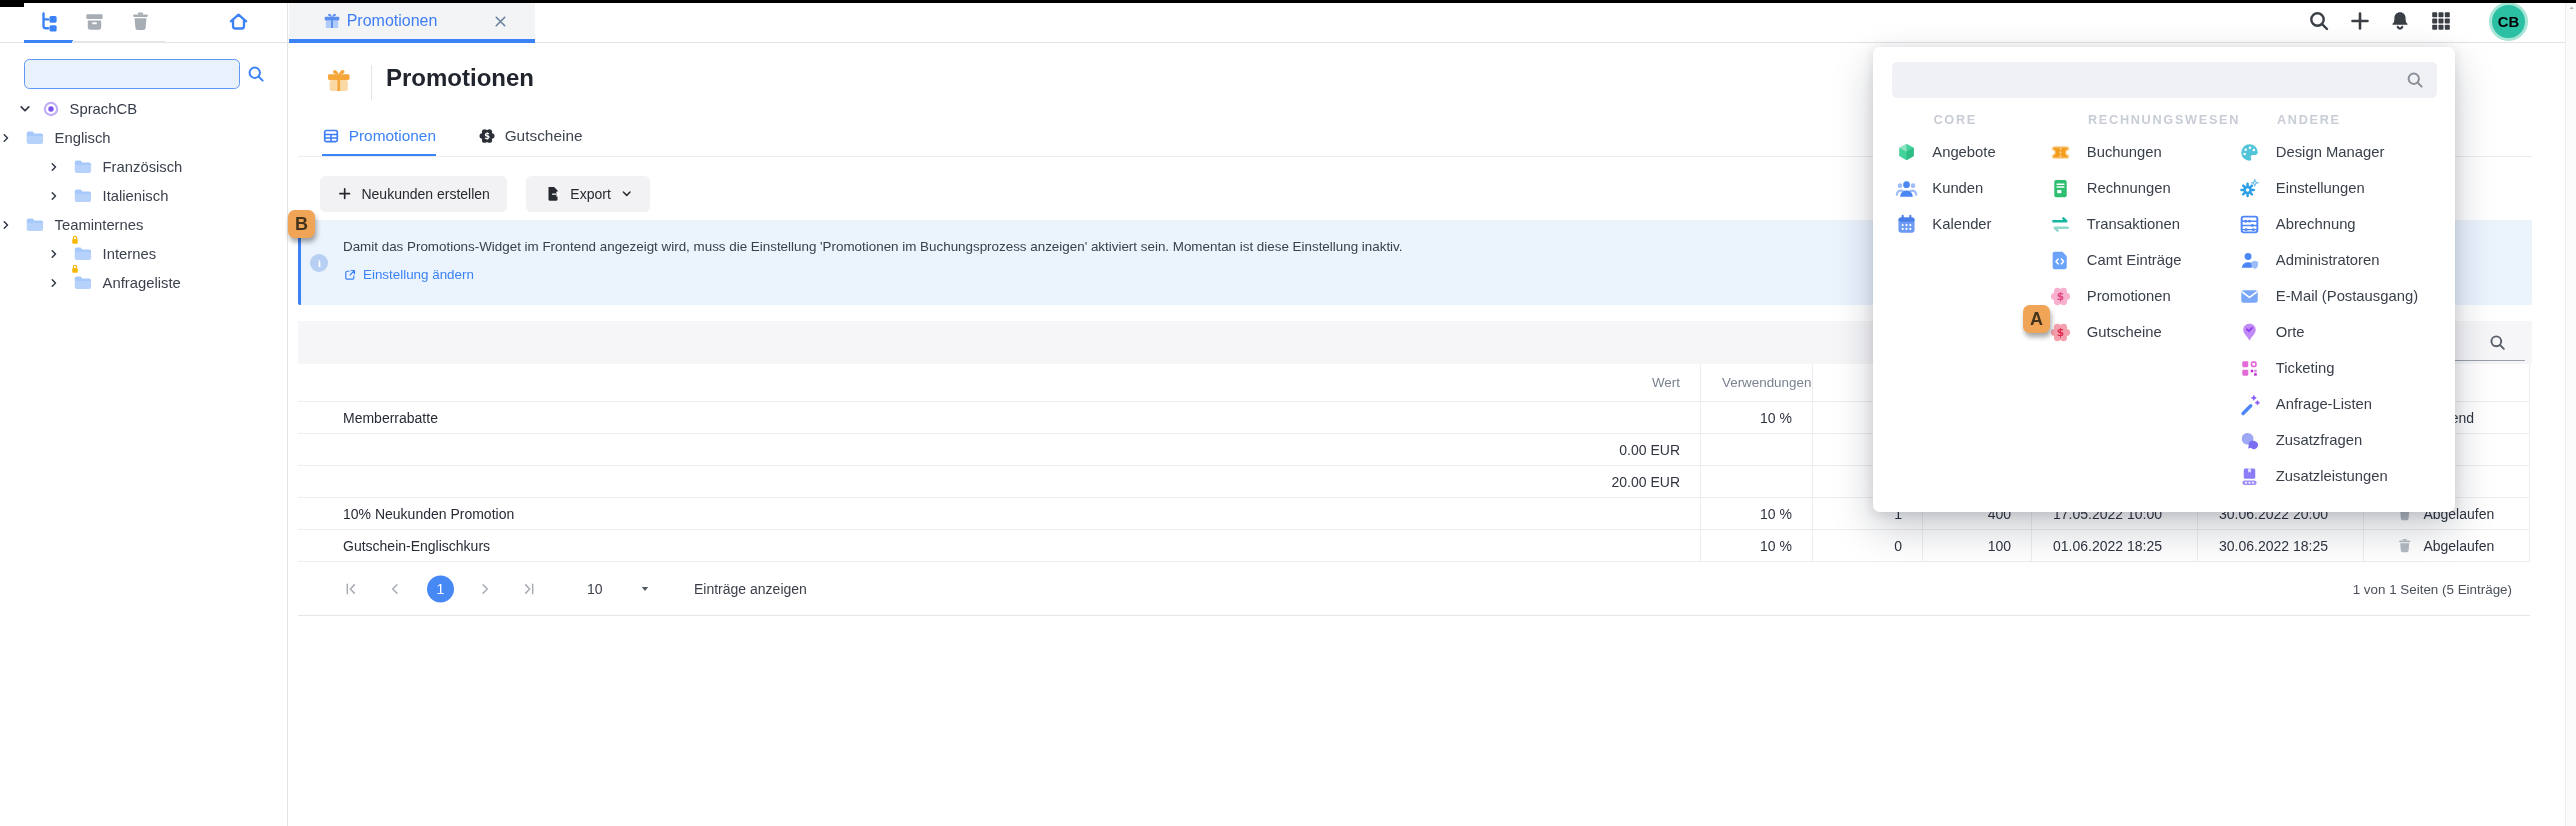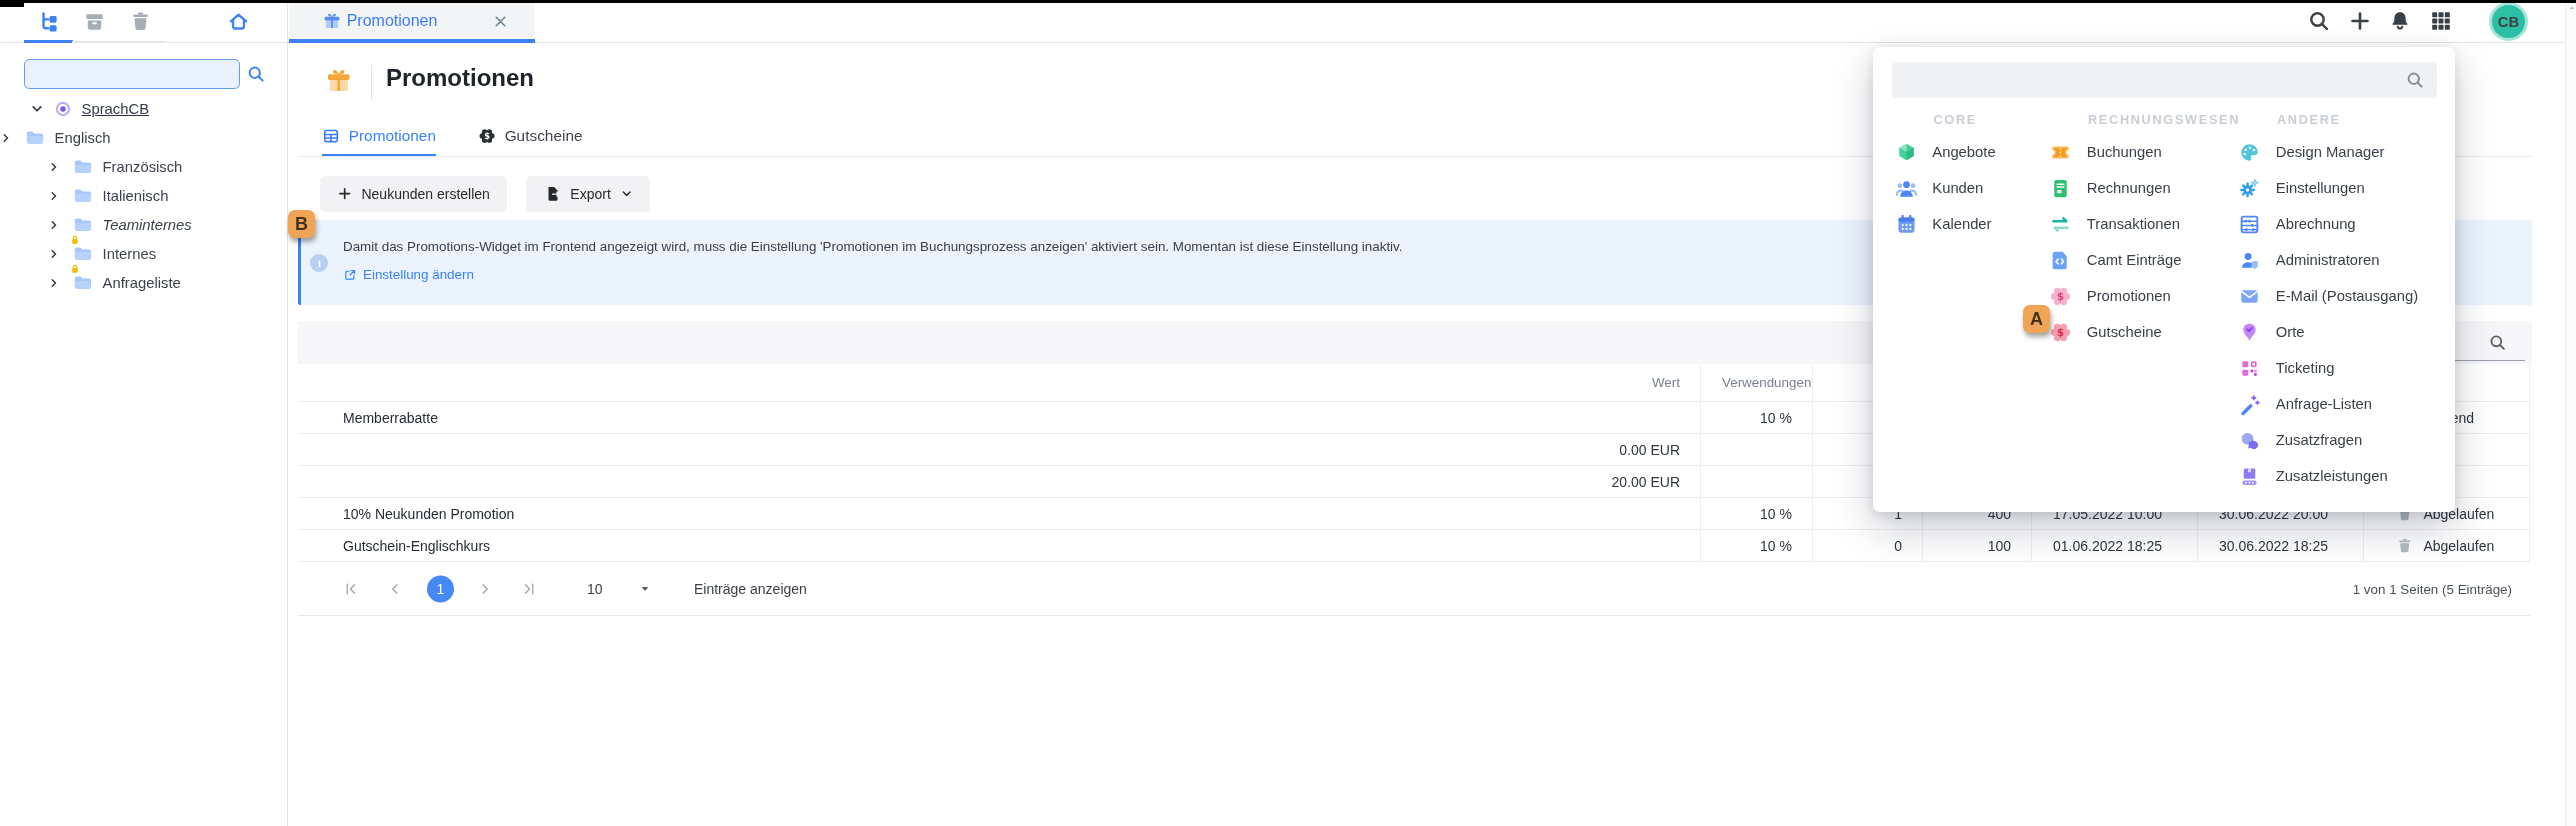--- a/index.html
+++ b/index.html
@@ -38,21 +38,21 @@
   #tabbar { left:288px; top:0; width:2288px; height:43px; background:#fff; border-bottom:0.7px solid #e3e4e8; }
   #browser-tab { position:absolute; left:0.7px; top:0; width:246px; height:42px; background:#f3f4f6; cursor:pointer; }
   #browser-tab .underline { position:absolute; left:0; bottom:-0.7px; width:100%; height:3.4px; background:#3b82f6; }
   #browser-tab .gift { position:absolute; left:33px; top:11.4px; }
   #browser-tab .lbl { position:absolute; left:58px; top:0; height:42px; display:flex; align-items:center;
     font-size:16px; color:#3e7df6; font-weight:500; }
   #browser-tab .x { position:absolute; left:203px; top:12.7px; cursor:pointer; }
   .top-action { position:absolute; top:9.4px; width:24px; height:24px; cursor:pointer; }
   #avatar { position:absolute; left:2201px; top:2px; width:39px; height:39px; border-radius:50%;
     background:#2bbfa4; border:3.4px solid #a7e5d6; display:flex; align-items:center; justify-content:center;
-    color:#404040; font-size:14.8px; font-weight:bold; cursor:pointer; }
+    color:#000000; font-size:14.8px; font-weight:bold; cursor:pointer; }
 
   
   #main { left:288px; top:43px; width:2288px; height:784px; background:#fff; }
   #page-gift { left:36px; top:23px; }
   #title-divider { left:83px; top:21.5px; width:0.7px; height:35px; background:#e3e4e8; }
   #page-title { left:98px; top:16px; height:38px; display:flex; align-items:center;
     font-size:24px; font-weight:600; color:#20242c; white-space:nowrap; }
   #page-tabs { left:10px; top:74px; width:2234px; height:40px; border-bottom:1.3px solid #ebecef;
     display:flex; align-items:flex-start; padding-left:24px; gap:42px; }
   .ptab { display:flex; align-items:center; gap:8.7px; height:38px; font-size:15.4px; font-weight:500;
@@ -171,21 +171,21 @@
     <div id="side-search">
       <input type="text" value="" style="">
     </div>
     <span id="side-search-icon">
         <svg width="20" height="20" viewBox="0 0 24 24">
           <circle cx="10.5" cy="10.5" r="6.2" fill="none" stroke="#3b82f6" stroke-width="2.4"></circle>
           <path d="M15.3 15.3 20 20" stroke="#3b82f6" stroke-width="2.4" stroke-linecap="round"></path>
         </svg>
       </span>
     <div id="tree">
-        <div class="tree-row tree-root" style="padding-left: 30px; text-decoration: underline;">
+        <div class="tree-row tree-root" style="padding-left: 18px;">
           <span class="chev">
             <svg width="14" height="14" viewBox="0 0 24 24">
               <path d="M5.5 8.5 12 15l6.5-6.5" fill="none" stroke="#333a46" stroke-width="3" stroke-linecap="round" stroke-linejoin="round"></path>
             </svg>
           </span>
           <span class="tree-ic">
             <svg width="18" height="18" viewBox="0 0 24 24">
               <circle cx="12" cy="12" r="8.2" fill="none" stroke="#c0aef8" stroke-width="2.8"></circle>
               <circle cx="12" cy="12" r="3.6" fill="#7a53f0"></circle>
             </svg>
@@ -227,21 +227,21 @@
             </svg>
           </span>
           <span class="tree-ic">
             <svg width="21" height="21" viewBox="0 0 24 24">
               <path d="M3.2 7.2c0-1.2 1-2.2 2.2-2.2h4.3l2.1 2.3h7.8c1.2 0 2.2 1 2.2 2.2v7.6c0 1.2-1 2.2-2.2 2.2H5.4c-1.2 0-2.2-1-2.2-2.2z" fill="#a6c8fa"></path>
               <path d="M3.2 10.2h18.6v6.9c0 1.2-1 2.2-2.2 2.2H5.4c-1.2 0-2.2-1-2.2-2.2z" fill="#fff" opacity=".18"></path>
             </svg>
           </span>
           <span class="tree-label">Italienisch</span>
         </div>
-        <div class="tree-row" style="padding-left: 48px; font-style: italic;">
+        <div class="tree-row" style="">
           <span class="chev">
             <svg width="12" height="12" viewBox="0 0 24 24">
               <path d="M8.5 5.5 15 12l-6.5 6.5" fill="none" stroke="#333a46" stroke-width="3" stroke-linecap="round" stroke-linejoin="round"></path>
             </svg>
           </span>
           <span class="tree-ic">
             <svg width="21" height="21" viewBox="0 0 24 24">
               <path d="M3.2 7.2c0-1.2 1-2.2 2.2-2.2h4.3l2.1 2.3h7.8c1.2 0 2.2 1 2.2 2.2v7.6c0 1.2-1 2.2-2.2 2.2H5.4c-1.2 0-2.2-1-2.2-2.2z" fill="#a6c8fa"></path>
               <path d="M3.2 10.2h18.6v6.9c0 1.2-1 2.2-2.2 2.2H5.4c-1.2 0-2.2-1-2.2-2.2z" fill="#fff" opacity=".18"></path>
             </svg>

